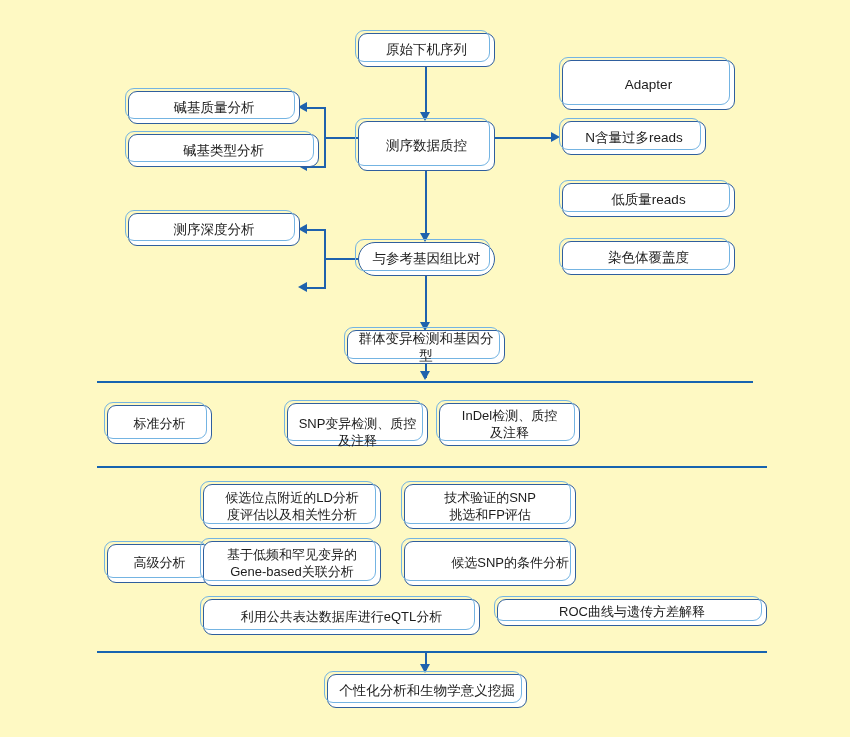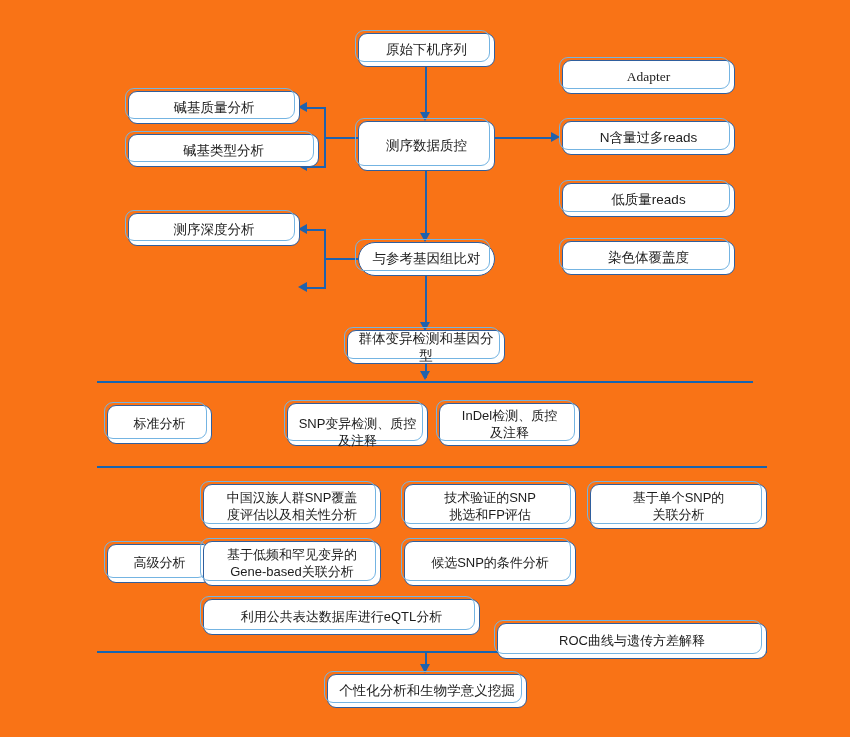--- a/index.html
+++ b/index.html
@@ -8,21 +8,21 @@
     background: #ffffff;
   }
   body {
     font-family: "Liberation Sans", "DejaVu Sans", sans-serif;
     color: #1a1a1a;
   }
   #canvas {
     position: relative;
     width: 850px;
     height: 737px;
-    background: #f97316;
+    background: #fef9c3;
     overflow: hidden;
   }
   
   .node {
     position: absolute;
     box-sizing: border-box;
     border: 1.3px solid #2f5f9e;
     border-radius: 9px;
     background: #ffffff;
     display: flex;
@@ -115,24 +115,24 @@
   <div class="node" style="left:128px; top:91px; width:172px; height:33px;">
     <span>碱基质量分析</span>
   </div>
   <div class="node" style="left:128px; top:134px; width:191px; height:33px;">
     <span>碱基类型分析</span>
   </div>
 
   <div class="ln h" style="left:495px; top:137px; width:58px;"></div>
   <div class="arrow right" style="left:551px; top:132px;"></div>
 
-  <div class="node" style="left:562px; top:60px; width:173px; height:34px;font-family:Liberation Serif, serif;">
+  <div class="node" style="left:562px; top:60px; width:173px; height:50px;">
     <span>Adapter</span>
   </div>
-  <div class="node" style="left:562px; top:121px; width:173px; height:34px;">
+  <div class="node" style="left:562px; top:121px; width:144px; height:34px;">
     <span>N含量过多reads</span>
   </div>
   <div class="node" style="left:562px; top:183px; width:173px; height:34px;">
     <span>低质量reads</span>
   </div>
   <div class="node" style="left:562px; top:241px; width:173px; height:34px;">
     <span>染色体覆盖度</span>
   </div>
 
   <div class="ln v" style="left:425px; top:155px; width:2px; height:81px;"></div>
@@ -178,44 +178,40 @@
 及注释</span>
   </div>
 
   <div class="divider" style="left:97px; top:466px; width:670px;"></div>
 
   <div class="node small" style="left:107px; top:544px; width:105px; height:39px;">
     <span>高级分析</span>
   </div>
 
   <div class="node small" style="left:203px; top:484px; width:178px; height:45px;">
-    <span style="white-space:pre-line;">中国汉族人群SNP覆盖
+    <span style="white-space:pre-line;">候选位点附近的LD分析
 度评估以及相关性分析</span>
   </div>
   <div class="node small" style="left:404px; top:484px; width:172px; height:45px;">
     <span style="white-space:pre-line;">技术验证的SNP
 挑选和FP评估</span>
   </div>
-  <div class="node small" style="left:590px; top:484px; width:177px; height:45px;">
-    <span style="white-space:pre-line;">基于单个SNP的
-关联分析</span>
-  </div>
 
   <div class="node small" style="left:203px; top:541px; width:178px; height:45px;">
     <span style="white-space:pre-line;">基于低频和罕见变异的
 Gene-based关联分析</span>
   </div>
   <div class="node small" style="left:404px; top:541px; width:172px; height:45px;">
-    <span style="white-space:pre-line;">候选SNP的条件分析</span>
+    <span style="white-space:pre-line;text-align:right;">候选SNP的条件分析</span>
   </div>
 
   <div class="node small" style="left:203px; top:599px; width:277px; height:36px;">
     <span>利用公共表达数据库进行eQTL分析</span>
   </div>
-  <div class="node small" style="left:497px; top:599px; width:270px; height:36px;margin-top:24px;">
+  <div class="node small" style="left:497px; top:599px; width:270px; height:27px;">
     <span>ROC曲线与遗传方差解释</span>
   </div>
 
   <div class="divider" style="left:97px; top:651px; width:670px;"></div>
 
   <div class="ln v" style="left:425px; top:652px; height:18px;"></div>
   <div class="arrow down" style="left:420px; top:664px;"></div>
 
   <div class="node" style="left:327px; top:674px; width:200px; height:34px;text-align:center;">
     <span>个性化分析和生物学意义挖掘</span>

